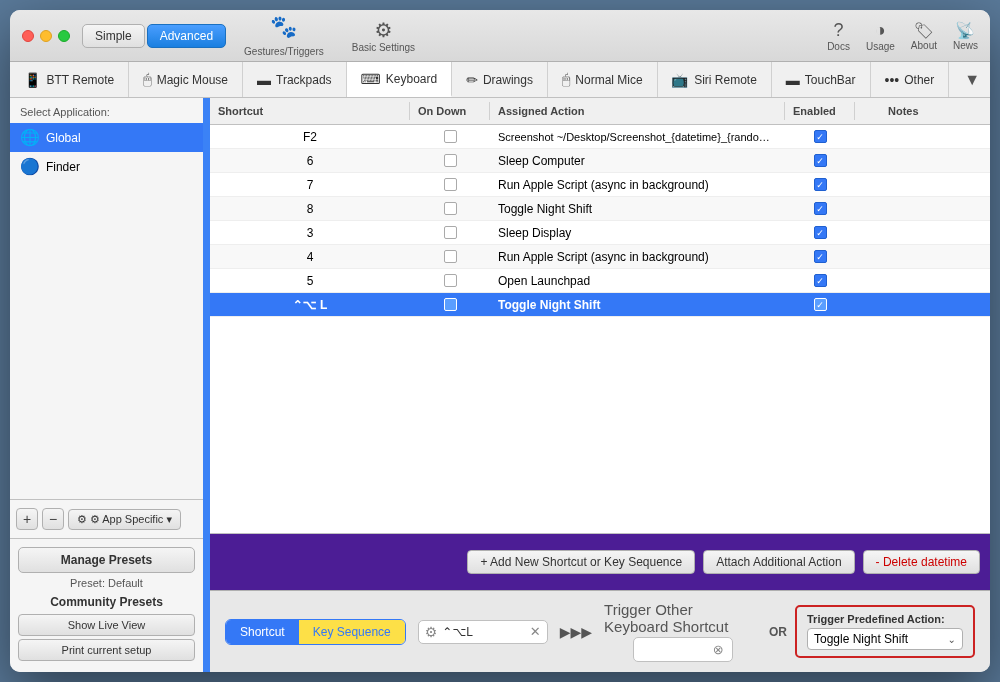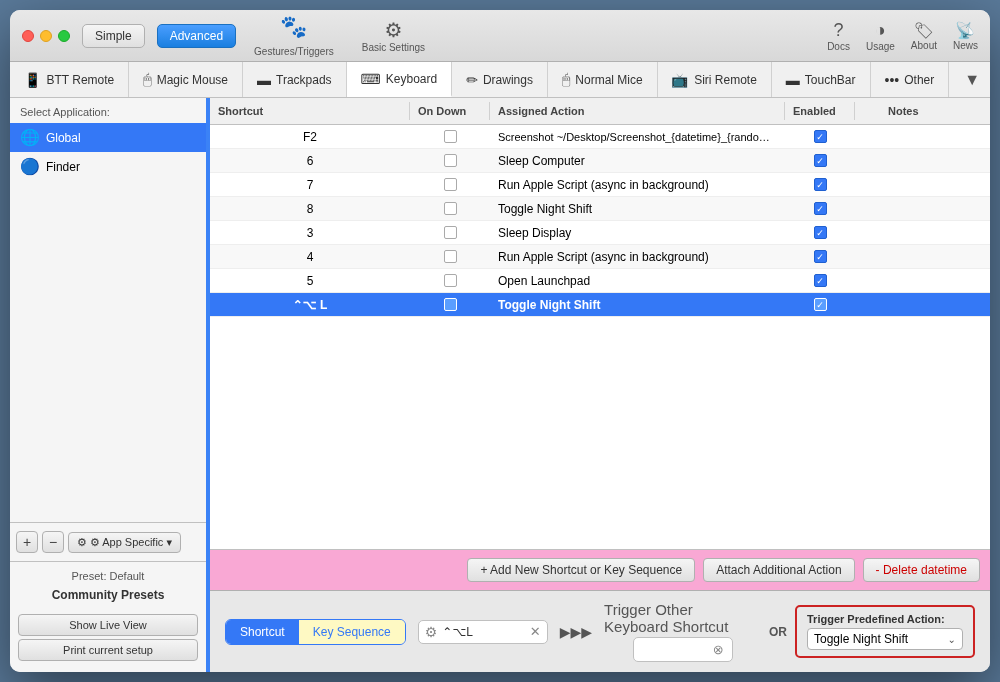--- a/index.html
+++ b/index.html
@@ -44,21 +44,21 @@
       width: 12px; height: 12px;
       border-radius: 50%;
       cursor: pointer;
     }
     .tl-close { background: #ff5f57; border: 1px solid #e0443e; }
     .tl-min { background: #ffbd2e; border: 1px solid #dea123; }
     .tl-max { background: #28c940; border: 1px solid #1aab29; }
 
     .tab-group {
       display: flex;
-      gap: 12px;
+      gap: 2px;
     }
     .tab-btn {
       padding: 4px 12px;
       border-radius: 5px;
       border: 1px solid #b0b0b0;
       background: linear-gradient(180deg, #f5f5f5, #e0e0e0);
       font-size: 12px;
       cursor: pointer;
       color: #333;
     }
@@ -152,21 +152,21 @@
     .main-content {
       display: flex;
       flex: 1;
       overflow: hidden;
     }
 
     
     .sidebar {
       width: 200px;
       background: #f5f5f5;
-      border-right: 4px solid #3b82f6;
+      border-right: 7px solid #3b82f6;
       display: flex;
       flex-direction: column;
     }
     .sidebar-header {
       padding: 8px 10px 5px;
       font-size: 11px;
       color: #555;
       font-weight: 500;
     }
     .sidebar-list {
@@ -282,23 +282,23 @@
       border-color: #2060d0;
       display: flex;
       align-items: center;
       justify-content: center;
       color: white;
       font-size: 9px;
     }
 
     
     .action-bar {
-      background: #f9a8d4;
+      background: #4c1d95;
       border-top: 1px solid #c0c0c0;
-      padding: 8px 10px;
+      padding: 16px 10px;
       display: flex;
       justify-content: flex-end;
       gap: 8px;
       align-items: center;
     }
     .action-btn {
       padding: 4px 12px;
       border: 1px solid #b0b0b0;
       border-radius: 4px;
       background: linear-gradient(180deg, #f5f5f5, #e0e0e0);
@@ -322,21 +322,21 @@
     .shortcut-tabs {
       display: flex;
       border: 1px solid #3478f6;
       border-radius: 6px;
       overflow: hidden;
     }
     .shortcut-tab {
       padding: 5px 14px;
       font-size: 12px;
       cursor: pointer;
-      background: #fef9c3;
+      background: #fde047;
       color: #3478f6;
     }
     .shortcut-tab.active {
       background: #3478f6;
       color: white;
     }
     .shortcut-input-wrap {
       display: flex;
       align-items: center;
       background: white;
@@ -416,21 +416,21 @@
       font-size: 11px;
       color: #555;
       text-align: center;
       margin-bottom: 6px;
     }
     .community-presets-label {
       font-size: 12px;
       font-weight: 600;
       color: #333;
       text-align: center;
-      margin-bottom: 12px;
+      margin-bottom: 5px;
     }
     .community-btn {
       width: 100%;
       padding: 4px 8px;
       border: 1px solid #b0b0b0;
       border-radius: 4px;
       background: linear-gradient(180deg, #f5f5f5, #e0e0e0);
       cursor: pointer;
       font-size: 11px;
       color: #333;
@@ -543,20 +543,21 @@
       </div>
       <div class="sidebar-bottom">
         <div class="sidebar-add-btn">+</div>
         <div class="sidebar-remove-btn">−</div>
         <div class="app-specific-btn">
           <span>⚙</span>
           <span>⚙ App Specific ▾</span>
         </div>
       </div>
       <div class="sidebar-presets">
+        <button class="preset-btn">Manage Presets</button>
         <div class="preset-default">Preset: Default</div>
         <div class="community-presets-label">Community Presets</div>
         <button class="community-btn">Show Live View</button>
         <button class="community-btn">Print current setup</button>
       </div>
     </div>
 
     <div style="flex:1; display:flex; flex-direction:column; overflow:hidden;">
 
       <div class="table-area">

